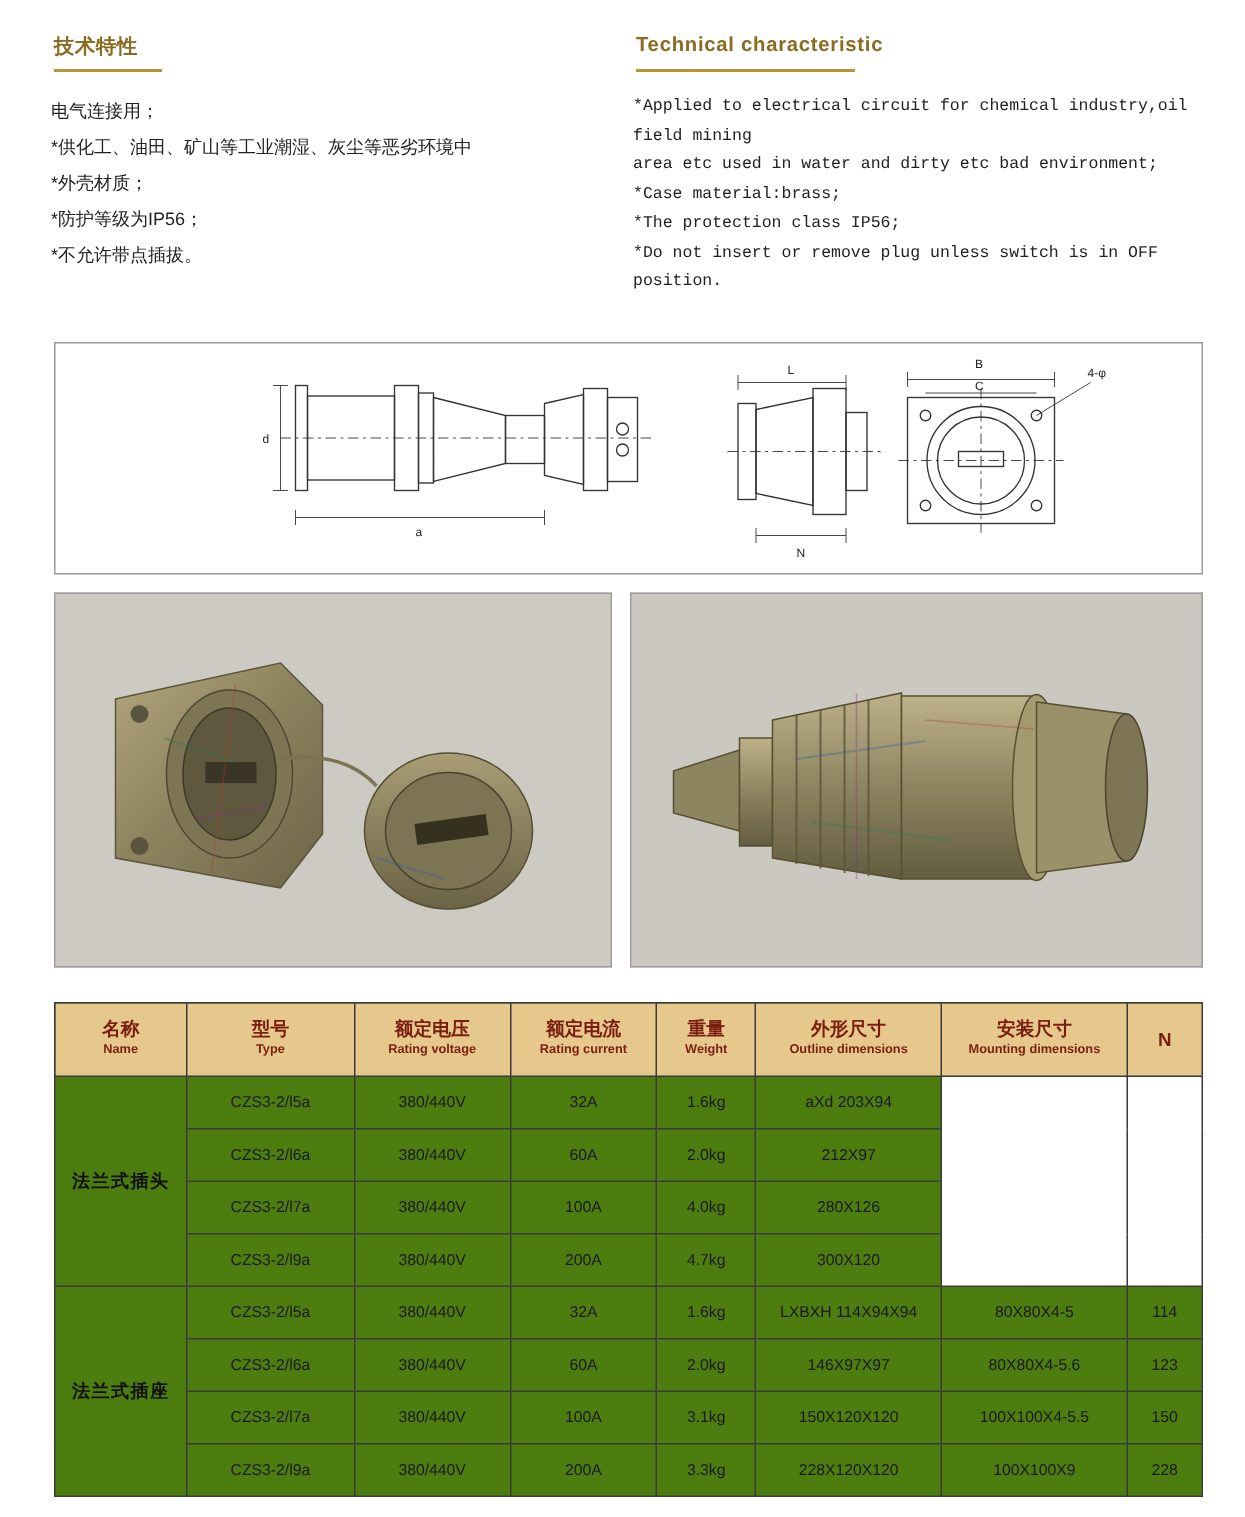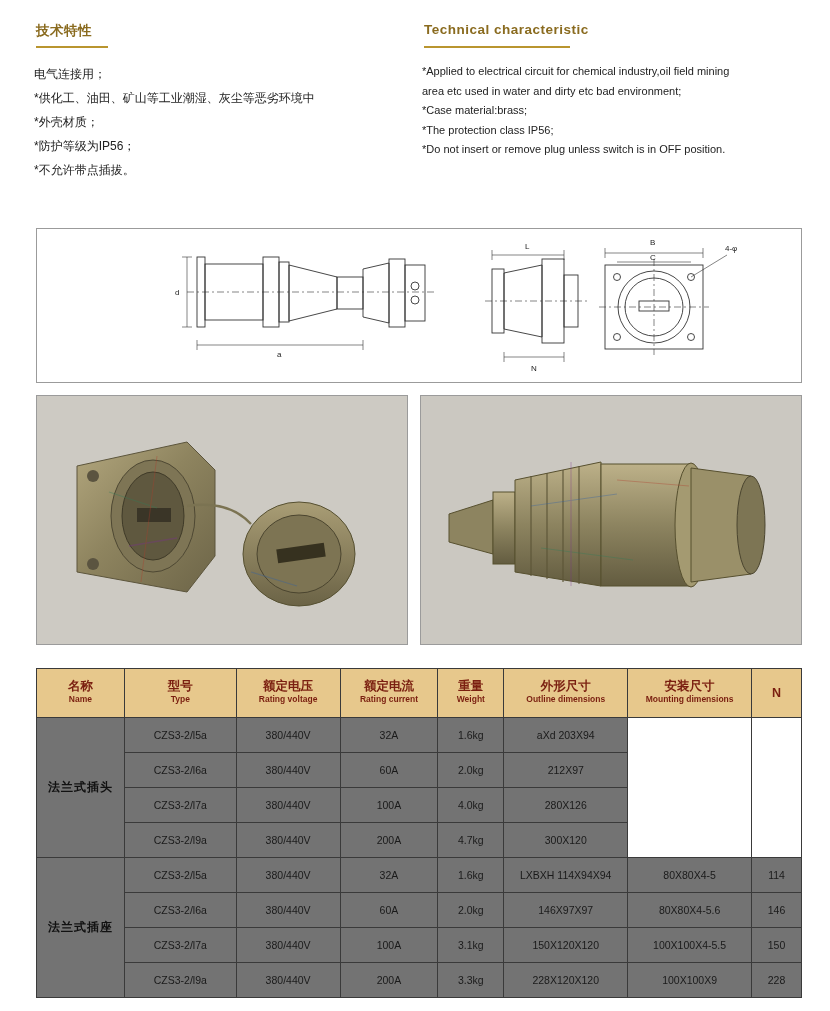--- a/index.html
+++ b/index.html
@@ -55,20 +55,21 @@
     width: 360px;
     font-size: 12px;
     line-height: 24px;
   }
   .spec-col.en {
     left: 422px;
     top: 62px;
     width: 378px;
     font-size: 11px;
     line-height: 19.5px;
+    font-family: Liberation Mono, monospace;
   }
   .spec-col p { margin: 0; }
 
   
   .fig-box {
     position: absolute;
     border: 1px solid #9b9b9b;
     background: #ffffff;
     box-sizing: border-box;
   }
@@ -83,21 +84,21 @@
   .photo-inner { position: absolute; inset: 0; overflow: hidden; }
 
   
   #spec-table {
     position: absolute;
     left: 36px;
     top: 668px;
     width: 766px;
     border-collapse: collapse;
     font-size: 10.5px;
-    background: #737373;
+    background: #4d7c0f;
   }
   #spec-table th, #spec-table td {
     border: 1px solid #3a3a3a;
     text-align: center;
     vertical-align: middle;
     padding: 1px;
     height: 32px;
   }
   #spec-table thead th {
     background: #e7c88c;
@@ -397,21 +398,21 @@
         <td>80X80X4-5</td>
         <td>114</td>
       </tr>
       <tr>
         <td>CZS3-2/l6a</td>
         <td>380/440V</td>
         <td>60A</td>
         <td>2.0kg</td>
         <td>146X97X97</td>
         <td>80X80X4-5.6</td>
-        <td>146</td>
+        <td>123</td>
       </tr>
       <tr>
         <td>CZS3-2/l7a</td>
         <td>380/440V</td>
         <td>100A</td>
         <td>3.1kg</td>
         <td>150X120X120</td>
         <td>100X100X4-5.5</td>
         <td>150</td>
       </tr>

